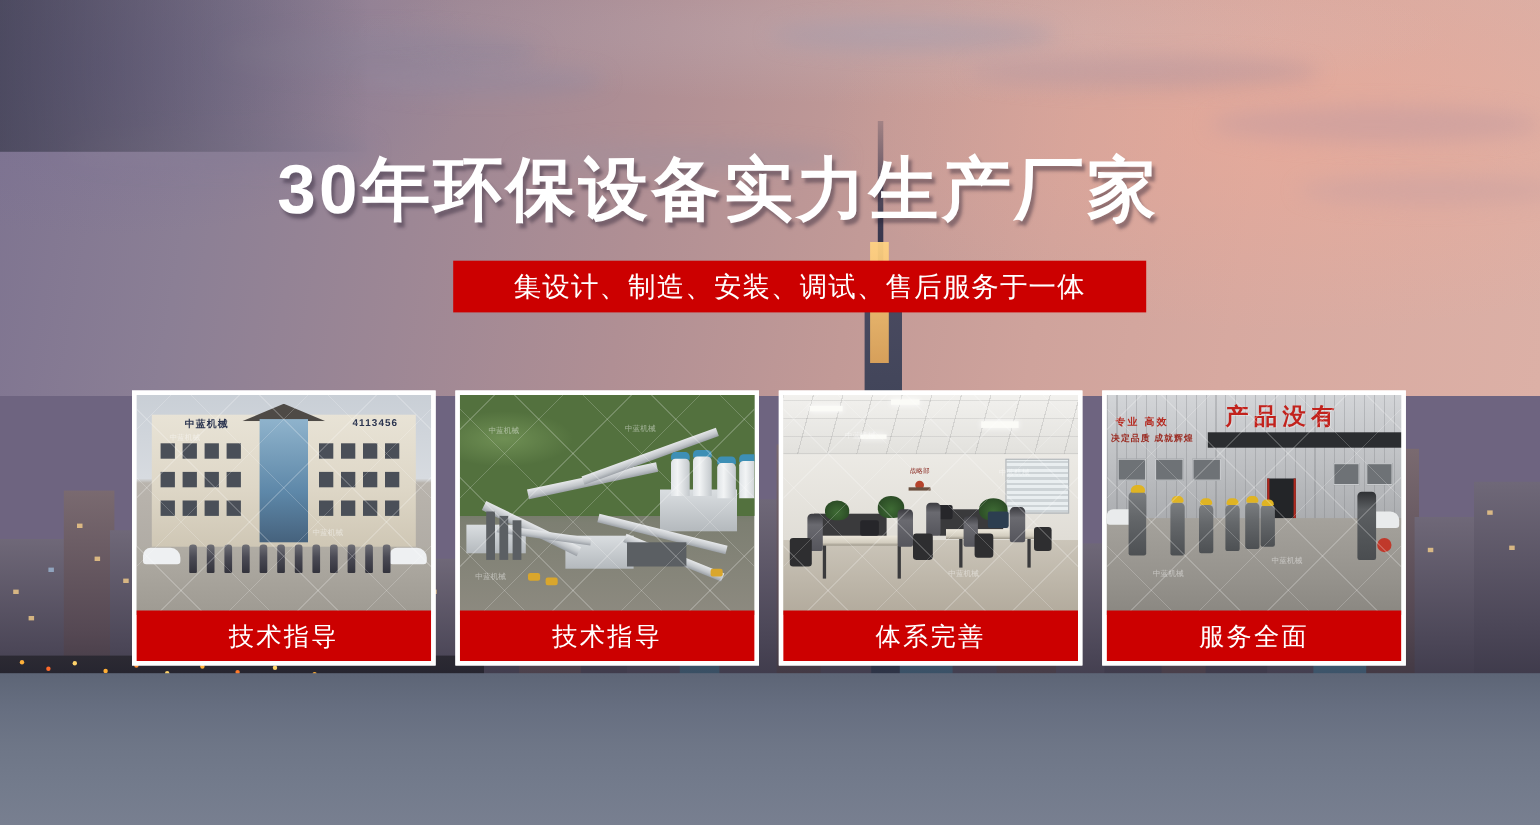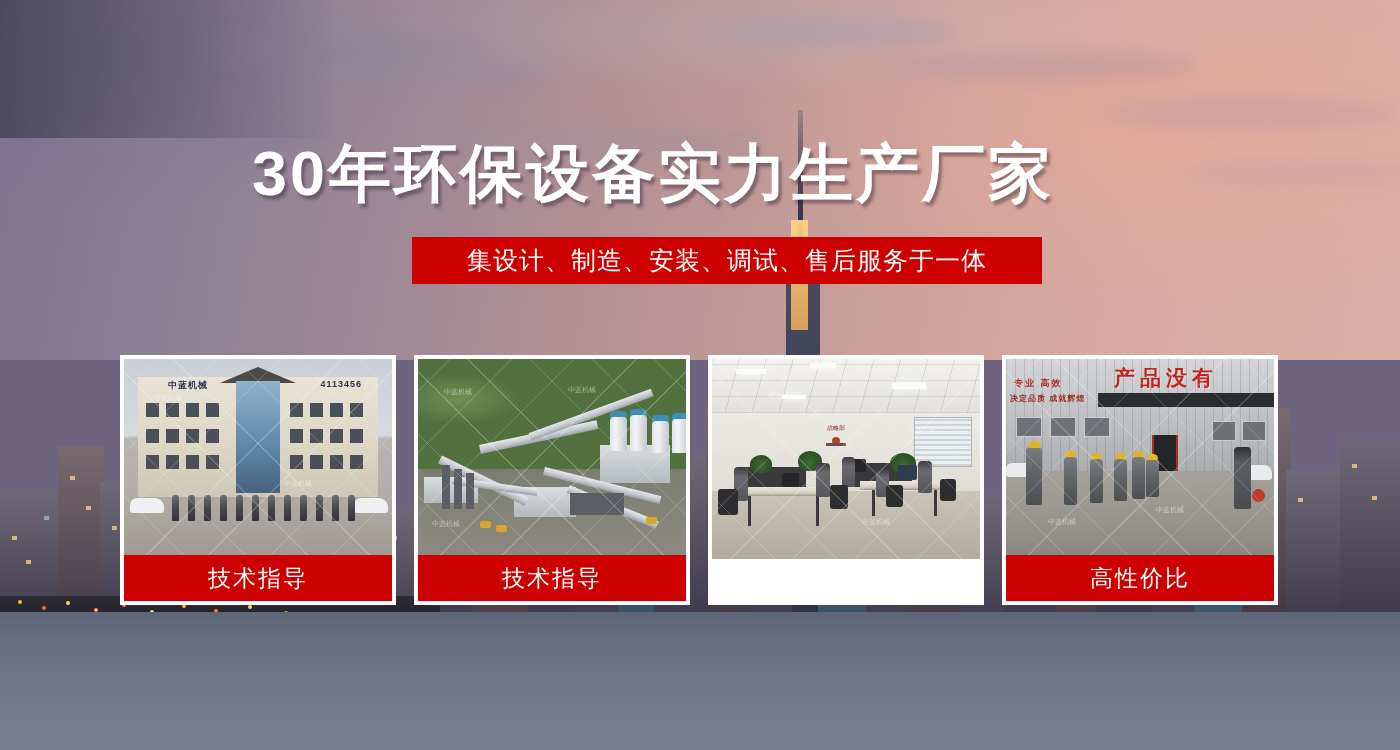--- a/index.html
+++ b/index.html
@@ -709,20 +709,23 @@
         <div class="p3-chair" style="left:6px;top:130px;width:20px;height:26px;"></div>
         <div class="p3-chair" style="left:118px;top:126px;width:18px;height:24px;"></div>
         <div class="p3-chair" style="left:174px;top:126px;width:17px;height:22px;"></div>
         <div class="p3-chair" style="left:228px;top:120px;width:16px;height:22px;"></div>
 
         <div class="watermark"></div>
         <div class="wm-logo" style="left:56px;top:32px;">中蓝机械</div>
         <div class="wm-logo" style="left:196px;top:66px;">中蓝机械</div>
         <div class="wm-logo" style="left:150px;top:158px;">中蓝机械</div>
       </div>
+      <div class="card-cap">
+        <span>体系完善</span>
+      </div>
     </div>
 
     <div class="card">
       <div class="card-photo p4">
         <div class="p4-wall"></div>
         <div class="p4-sign">产品没有</div>
         <div class="p4-sign2">专业 高效</div>
         <div class="p4-sign3">决定品质 成就辉煌</div>
         <div class="p4-band"></div>
 
@@ -756,18 +759,18 @@
         <div class="p4-hat" style="left:141px;top:95px;"></div>
 
         <div class="p4-worker" style="left:228px;top:88px;height:62px;width:17px;background:linear-gradient(180deg,#2f3134 0%,#5c5f62 26%,#4a4d50 100%);"></div>
         <div class="p4-helmet-red" style="left:246px;top:130px;"></div>
 
         <div class="watermark"></div>
         <div class="wm-logo" style="left:150px;top:146px;">中蓝机械</div>
         <div class="wm-logo" style="left:42px;top:158px;">中蓝机械</div>
       </div>
       <div class="card-cap">
-        <span>高性价比</span>
+        <span>服务全面</span>
       </div>
     </div>
 
   </div>
 </div>
 
 </body></html>

